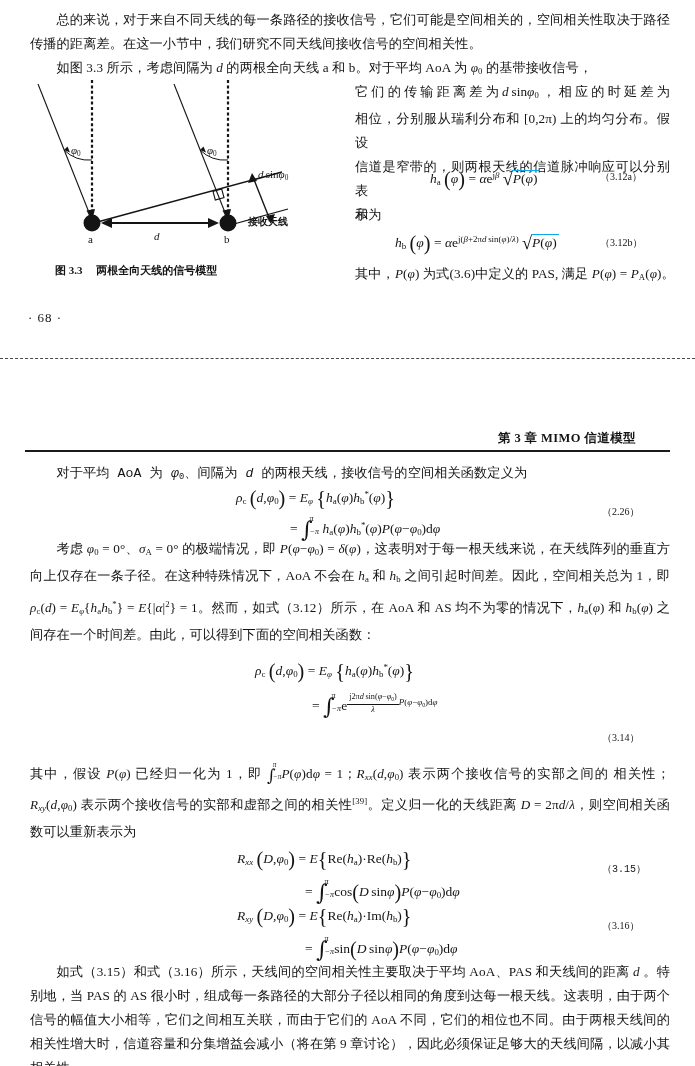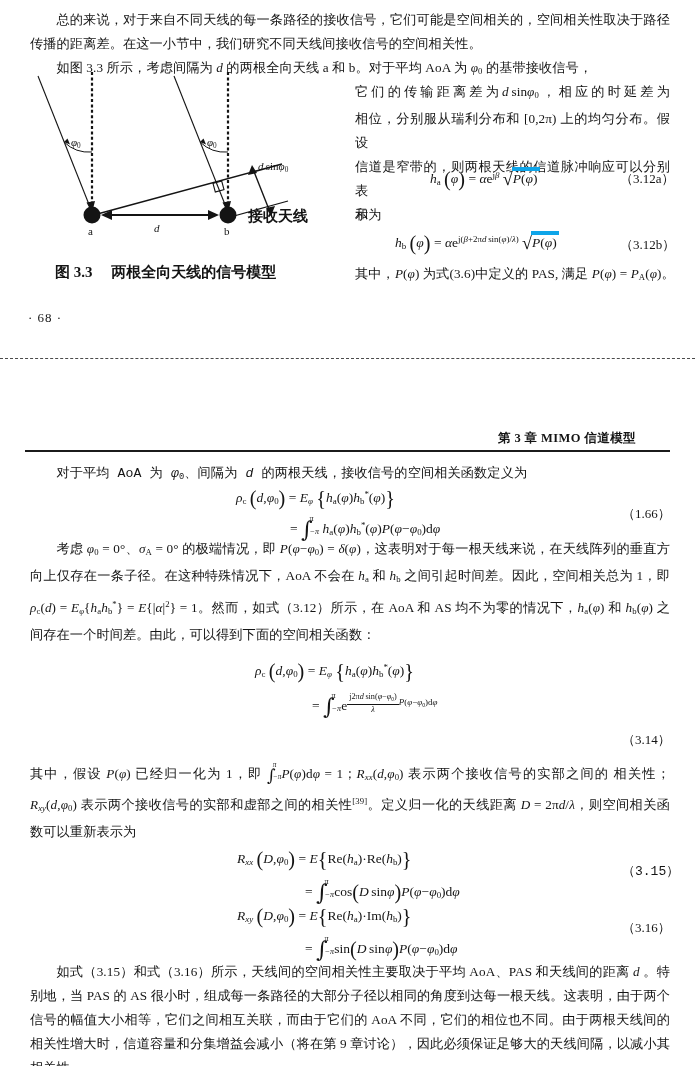--- a/index.html
+++ b/index.html
@@ -28,23 +28,22 @@
     font-size: 13.2px;
     line-height: 24px;
     text-align: justify;
     text-justify: inter-ideograph;
     letter-spacing: 0.1px;
   }
   .indent { text-indent: 2em; }
 
   .eqno {
     position: absolute;
-    font-size: 13px;
+    font-size: 10px;
     font-family: "Liberation Serif", serif;
-    margin-left: 20px;
   }
 
   .eq {
     position: absolute;
     font-size: 13.5px;
     font-family: "Liberation Serif", "DejaVu Serif", serif;
     white-space: nowrap;
   }
   .it { font-style: italic; }
   .up { font-style: normal; }
@@ -52,21 +51,21 @@
     font-size: 0.66em;
     vertical-align: -0.28em;
     font-style: italic;
   }
   sub.rm { font-style: normal; }
   sup {
     font-size: 0.66em;
     vertical-align: 0.52em;
   }
   .sq {
-    border-top: 4px solid #0ea5e9;
+    border-top: 1px solid #0ea5e9;
     padding: 0 2px 0 1px;
     margin-left: -1px;
     text-align: center;
   }
   .radic { font-size: 1.35em; vertical-align: -0.12em; }
   .intg {
     font-size: 1.65em;
     vertical-align: -0.18em;
     font-family: "DejaVu Serif", serif;
     line-height: 0;
@@ -116,30 +115,30 @@
     left: 0;
     width: 695px;
     height: 0;
     border-top: 1.5px dashed #4a4a4a;
   }
 
   
   .figbox { position: absolute; }
   .figcap {
     position: absolute;
-    font-size: 15px;
+    font-size: 11px;
     font-weight: bold;
     white-space: nowrap;
   }
   .figlabel {
     position: absolute;
     font-size: 11px;
     white-space: nowrap;
   }
-  .figlabel.bold { font-weight: bold; font-size: 15px; }
+  .figlabel.bold { font-weight: bold; font-size: 10px; }
 </style>
 </head>
 <body>
 
 <div class="page">
 
   <div class="para indent" style="left:30px; top:8px; width:640px;">
     <span>总的来说，对于来自不同天线的每一条路径的接收信号，它们可能是空间相关的，空间相关性取决于路径传播的距离差。在这一小节中，我们研究不同天线间接收信号的空间相关性。</span>
   </div>
 
@@ -190,21 +189,21 @@
     <span class="it">h</span><sub class="rm">b</sub> <span class="big">(</span><span class="it">φ</span><span class="big">)</span> =
     <span class="it">α</span><span class="up">e</span><sup><span class="up">j</span>(<span class="it">β</span>+2<span class="up">π</span><span class="it">d</span> sin(<span class="it">φ</span>)/<span class="it">λ</span>)</sup>
     <span class="radic">√</span><span class="sq"><span class="it">P</span>(<span class="it">φ</span>)</span>
   </div>
   <div class="eqno" style="left:600px; top:236px;">（3.12b）</div>
 
   <div class="para" style="left:355px; top:262px; width:320px;">
     其中，<span class="it">P</span>(<span class="it">φ</span>) 为式(3.6)中定义的 PAS, 满足 <span class="it">P</span>(<span class="it">φ</span>) = <span class="it">P</span><sub class="rm">A</sub>(<span class="it">φ</span>)。
   </div>
 
-  <div class="figbox" style="left:20px; top:64px; width:310px; height:190px;">
+  <div class="figbox" style="left:20px; top:72px; width:310px; height:190px;">
     <svg width="310" height="190" viewBox="0 0 310 190">
 
       <line x1="72" y1="8" x2="72" y2="148" stroke="#141414" stroke-width="2.2" stroke-dasharray="3,2.4"></line>
 
       <line x1="208" y1="8" x2="208" y2="148" stroke="#141414" stroke-width="2.2" stroke-dasharray="3,2.4"></line>
 
       <line x1="18" y1="12" x2="70" y2="143" stroke="#141414" stroke-width="1.1"></line>
       <polygon points="72,149 66.5,138.5 75,137" fill="#141414"></polygon>
 
       <line x1="154" y1="12" x2="206" y2="143" stroke="#141414" stroke-width="1.1"></line>
@@ -269,21 +268,21 @@
   </div>
 
   <div class="eq" style="left:236px; top:487px;">
     <span class="it">ρ</span><sub class="rm">c</sub> <span class="big">(</span><span class="it">d</span>,<span class="it">φ</span><sub class="rm">0</sub><span class="big">)</span> =
     <span class="it">E</span><sub>φ</sub> <span class="big">{</span><span class="it">h</span><sub class="rm">a</sub>(<span class="it">φ</span>)<span class="it">h</span><sub class="rm">b</sub><sup>*</sup>(<span class="it">φ</span>)<span class="big">}</span>
   </div>
   <div class="eq" style="left:290px; top:515px;">
     = <span class="intg">∫</span><span class="lim"><i class="t">π</i><i>−π</i></span>
     <span class="it">h</span><sub class="rm">a</sub>(<span class="it">φ</span>)<span class="it">h</span><sub class="rm">b</sub><sup>*</sup>(<span class="it">φ</span>)<span class="it">P</span>(<span class="it">φ</span>−<span class="it">φ</span><sub class="rm">0</sub>)<span class="up">d</span><span class="it">φ</span>
   </div>
-  <div class="eqno" style="left:602px; top:505px;">（1.66）</div>
+  <div class="eqno" style="left:602px; top:505px;">（2.26）</div>
 
   <div class="para indent" style="left:30px; top:537px; width:640px;">
     考虑 <span class="it">φ</span><sub class="rm">0</sub> = 0°、<span class="it">σ</span><sub class="rm">A</sub> = 0° 的极端情况，即
     <span class="it">P</span>(<span class="it">φ</span>−<span class="it">φ</span><sub class="rm">0</sub>) = <span class="it">δ</span>(<span class="it">φ</span>)，这表明对于每一根天线来说，在天线阵列的垂直方向上仅存在一条子径。在这种特殊情况下，AoA 不会在 <span class="it">h</span><sub class="rm">a</sub> 和 <span class="it">h</span><sub class="rm">b</sub> 之间引起时间差。因此，空间相关总为 1，即
     <span class="it">ρ</span><sub class="rm">c</sub>(<span class="it">d</span>) = <span class="it">E</span><sub>φ</sub>{<span class="it">h</span><sub class="rm">a</sub><span class="it">h</span><sub class="rm">b</sub><sup>*</sup>} = <span class="it">E</span>{|<span class="it">α</span>|<sup>2</sup>} = 1。然而，如式（3.12）所示，在 AoA 和
     AS 均不为零的情况下，<span class="it">h</span><sub class="rm">a</sub>(<span class="it">φ</span>) 和 <span class="it">h</span><sub class="rm">b</sub>(<span class="it">φ</span>) 之间存在一个时间差。由此，可以得到下面的空间相关函数：
   </div>
 
   <div class="eq" style="left:255px; top:660px;">
     <span class="it">ρ</span><sub class="rm">c</sub> <span class="big">(</span><span class="it">d</span>,<span class="it">φ</span><sub class="rm">0</sub><span class="big">)</span> =

